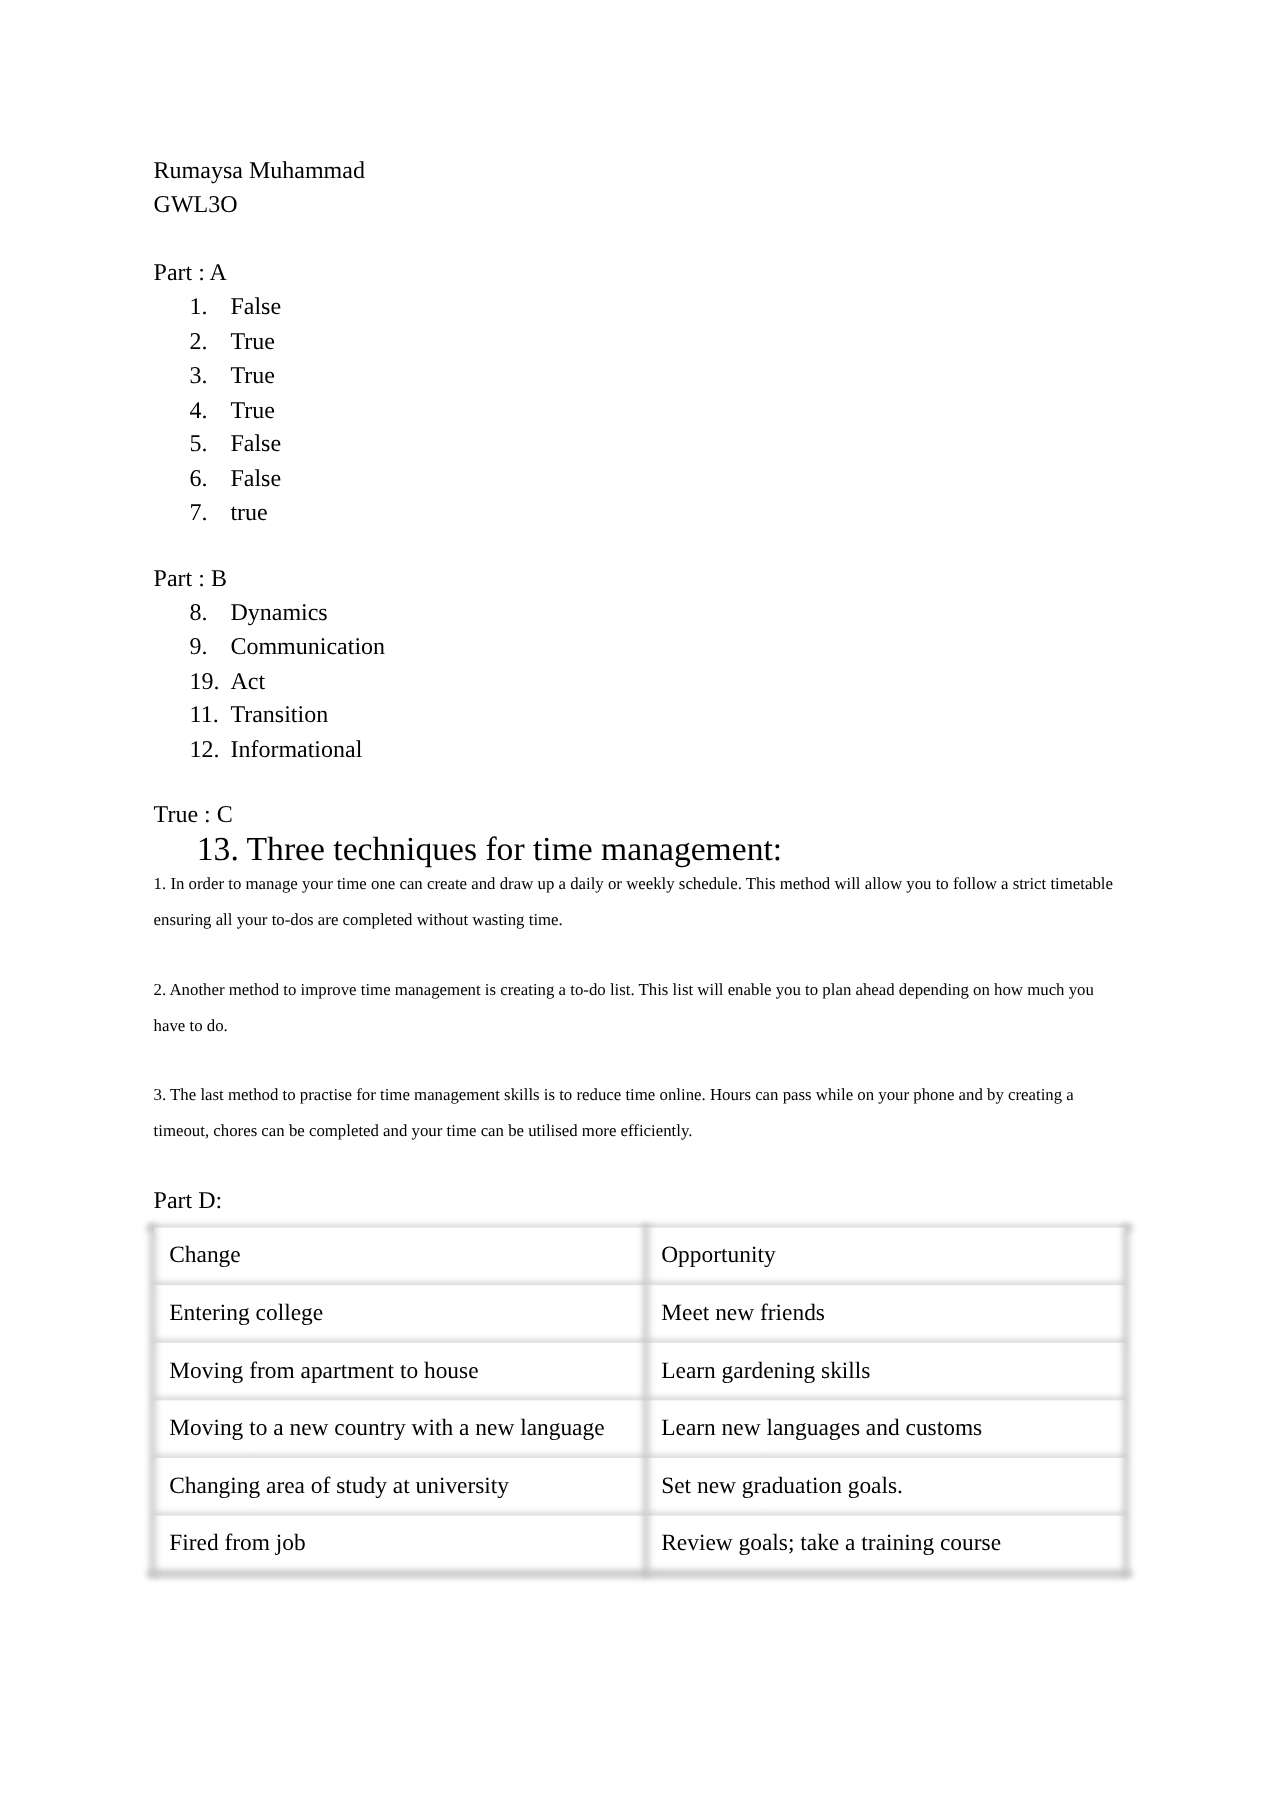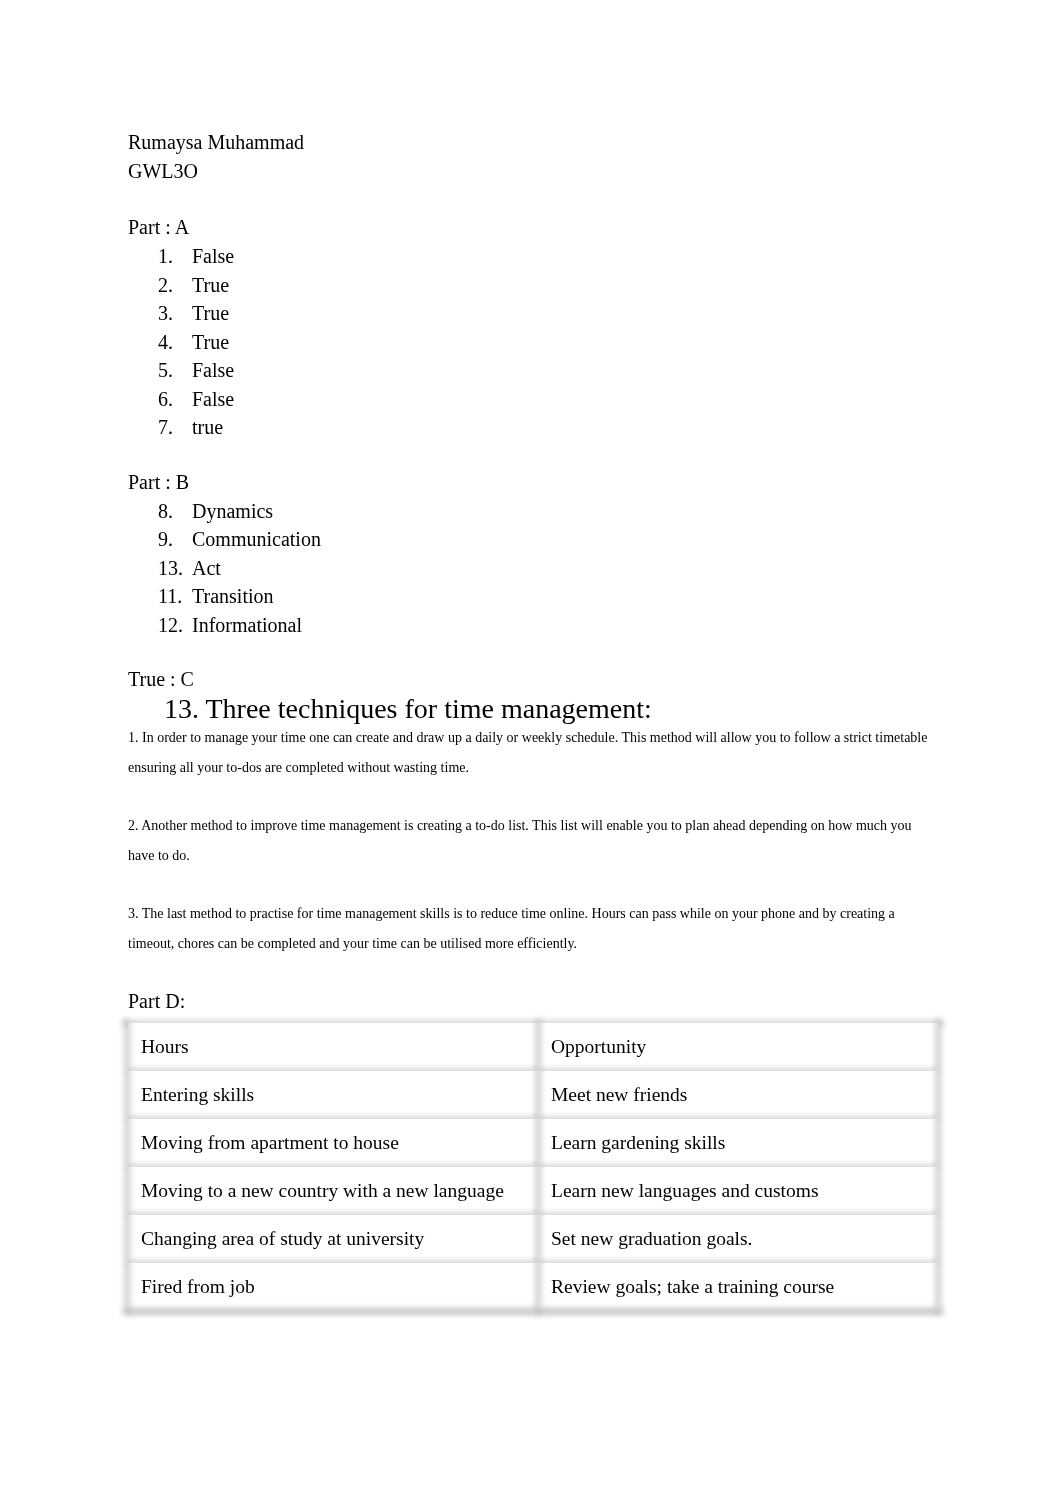--- a/index.html
+++ b/index.html
@@ -212,21 +212,21 @@
     <ol class="num-list">
       <li class="num-item">
         <span class="marker">8.</span>
         <span class="itxt">Dynamics</span>
       </li>
       <li class="num-item">
         <span class="marker">9.</span>
         <span class="itxt">Communication</span>
       </li>
       <li class="num-item">
-        <span class="marker wide">13.</span>
+        <span class="marker wide">19.</span>
         <span class="itxt">Act</span>
       </li>
       <li class="num-item">
         <span class="marker wide">11.</span>
         <span class="itxt">Transition</span>
       </li>
       <li class="num-item">
         <span class="marker wide">12.</span>
         <span class="itxt">Informational</span>
       </li>
@@ -248,25 +248,25 @@
 
     <div class="tbl-wrap">
       <div class="frame-top" style="top: -5px;"></div>
       <table class="tbl">
         <colgroup>
             <col class="c1">
             <col class="c2">
           </colgroup>
         <tbody>
           <tr>
-            <td>Hours</td>
+            <td>Change</td>
             <td>Opportunity</td>
           </tr>
           <tr>
-            <td>Entering skills</td>
+            <td>Entering college</td>
             <td>Meet new friends</td>
           </tr>
           <tr>
             <td>Moving from apartment to house</td>
             <td>Learn gardening skills</td>
           </tr>
           <tr>
             <td>Moving to a new country with a new language</td>
             <td>Learn new languages and customs</td>
           </tr>

